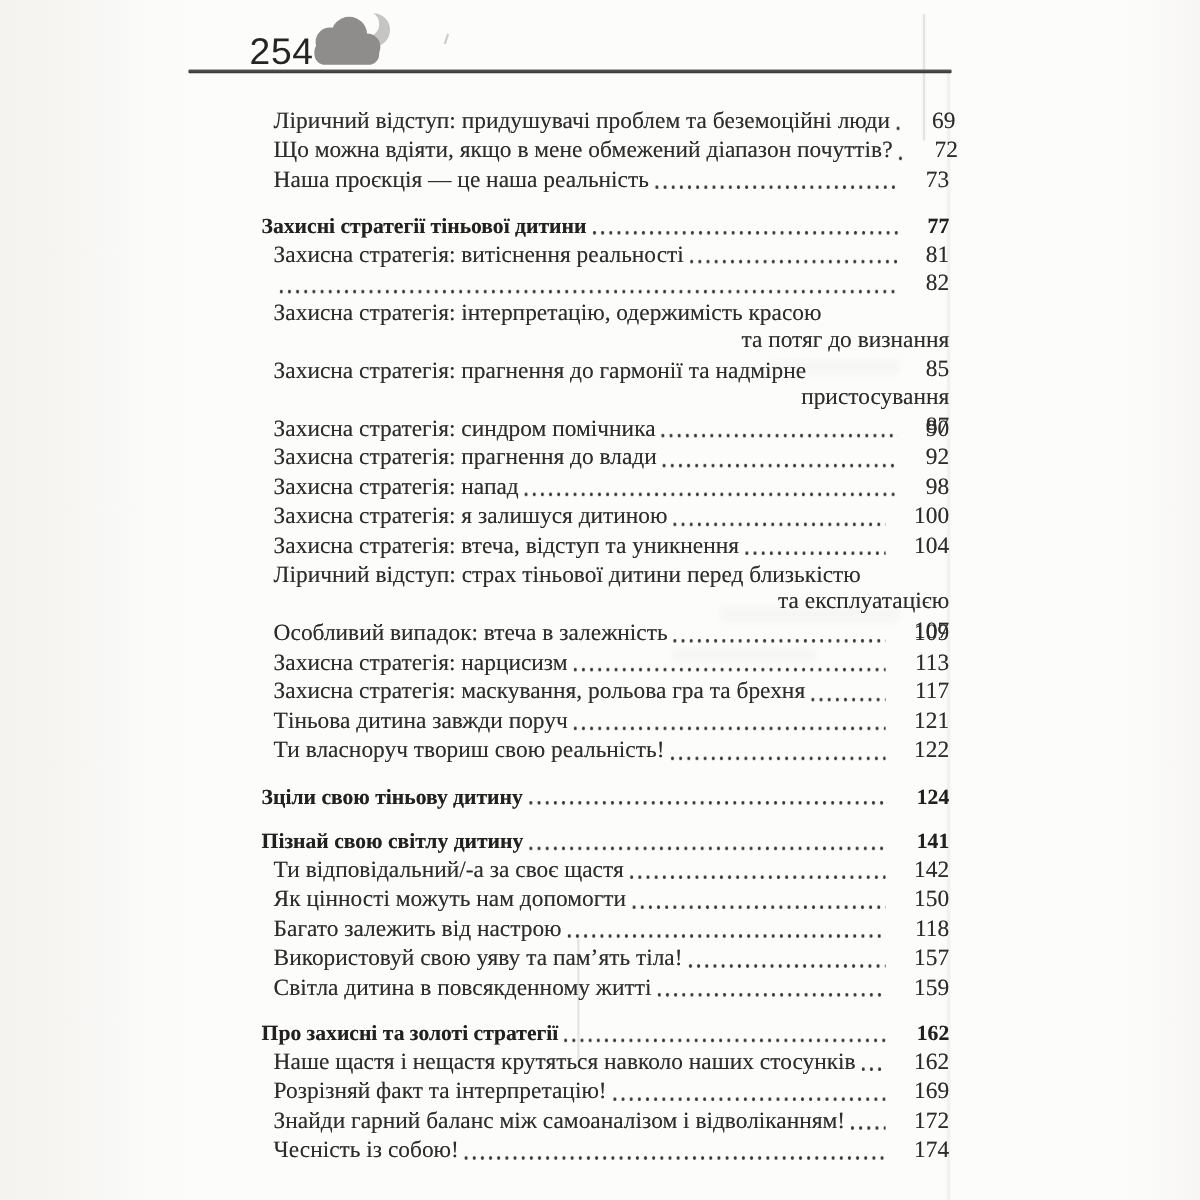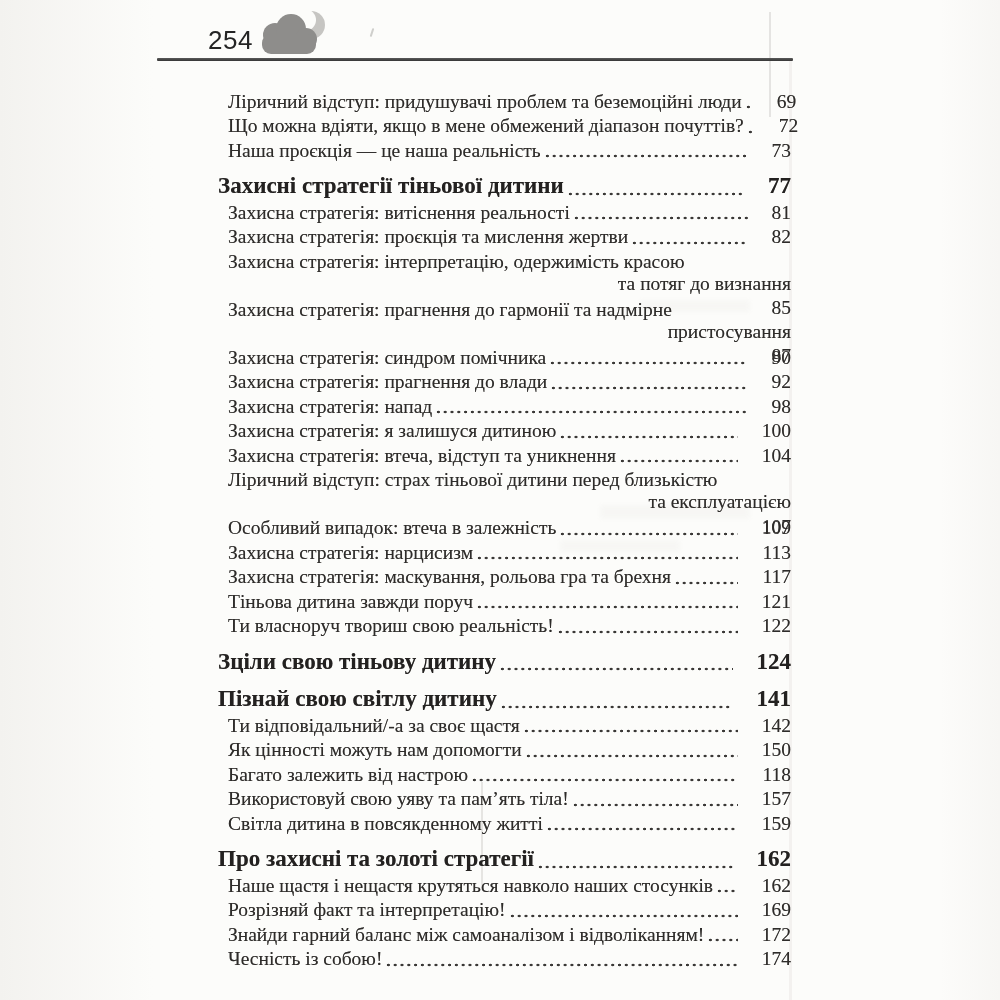--- a/index.html
+++ b/index.html
@@ -15,37 +15,37 @@
     background:linear-gradient(270deg,#f7f6f4 0%,rgba(247,246,244,0) 100%);pointer-events:none;}
   .crease-a{position:absolute;left:769px;top:12px;width:2px;height:105px;background:rgba(185,183,180,.35);}
   .crease-b{position:absolute;left:481px;top:782px;width:2px;height:108px;background:rgba(205,202,198,.45);}
   .crease-c{position:absolute;left:789px;top:60px;width:3px;height:940px;background:rgba(214,205,199,.22);}
   .speck{position:absolute;left:371px;top:28px;width:2px;height:9px;background:#9a9894;opacity:.45;transform:rotate(18deg);border-radius:1px;}
   .smudge{position:absolute;background:#b9b7b2;opacity:.07;filter:blur(2px);border-radius:3px;}
 
   .pagenum{
     position:absolute;left:208px;top:25px;
     font-family:"Liberation Sans","DejaVu Sans",sans-serif;
-    font-size:26px;color:#242424;letter-spacing:.5px;
+    font-size:31px;color:#242424;letter-spacing:.5px;
   }
   .hdr-icon{position:absolute;left:257px;top:8px;width:80px;height:52px;}
   .rule{position:absolute;left:157px;top:58px;width:636px;height:3px;
     background:linear-gradient(#5a5a5a,#353535);border-radius:1px;}
 
   .toc{
     position:absolute;left:217px;top:88px;right:208px;
     color:#2e2c2a;font-size:19.5px;
     text-shadow:0 0 .5px rgba(40,38,36,.45);
   }
   .row{margin:1px;}
   .row.gap{margin-top:14px;}
   .line{display:flex;align-items:flex-end;height:23.5px;overflow:visible;white-space:nowrap;}
   .row.item .line.first{padding-left:10px;}
   .row.item .line.wrap{padding-left:22px;flex-direction:column;}
-  .row.section{font-weight:bold;font-size:23px;color:#232120;}
+  .row.section{font-weight:bold;font-size:18px;color:#232120;}
   .t{flex:0 0 auto;}
   .dots{
     flex:1 1 auto;align-self:flex-end;height:8px;margin:0 2px 2.5px 3px;
     background-image:radial-gradient(circle,#3a3836 1.15px,rgba(0,0,0,0) 1.6px);
     background-size:6.8px 6px;background-position:left bottom;background-repeat:repeat-x;
     min-width:8px;
   }
   .pg{flex:0 0 auto;text-align:right;padding-left:22px;}
   .row.section .pg{font-weight:bold;}
 </style>
@@ -104,21 +104,20 @@
   </div>
     <div class="row item">
     <div class="line first">
       <span class="t">Захисна стратегія: витіснення реальності</span>
       <span class="dots"></span>
       <span class="pg">81</span>
     </div>
   </div>
     <div class="row item">
     <div class="line first">
-      <span class="t">Захисна стратегія: проєкція та мислення жертви</span>
       <span class="dots"></span>
       <span class="pg">82</span>
     </div>
   </div>
     <div class="row item">
     <div class="line first">
       <span class="t">Захисна стратегія: інтерпретацію, одержимість красою</span>
 
     </div>
   <div class="line wrap">

